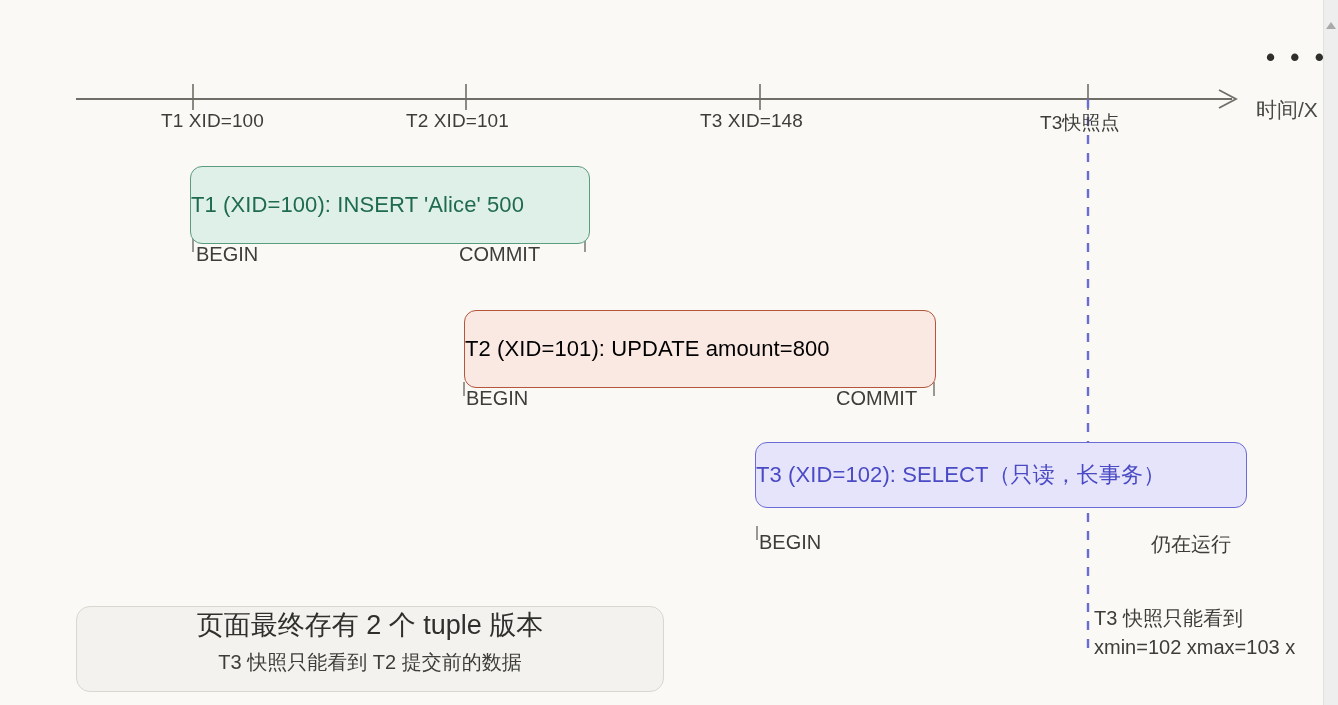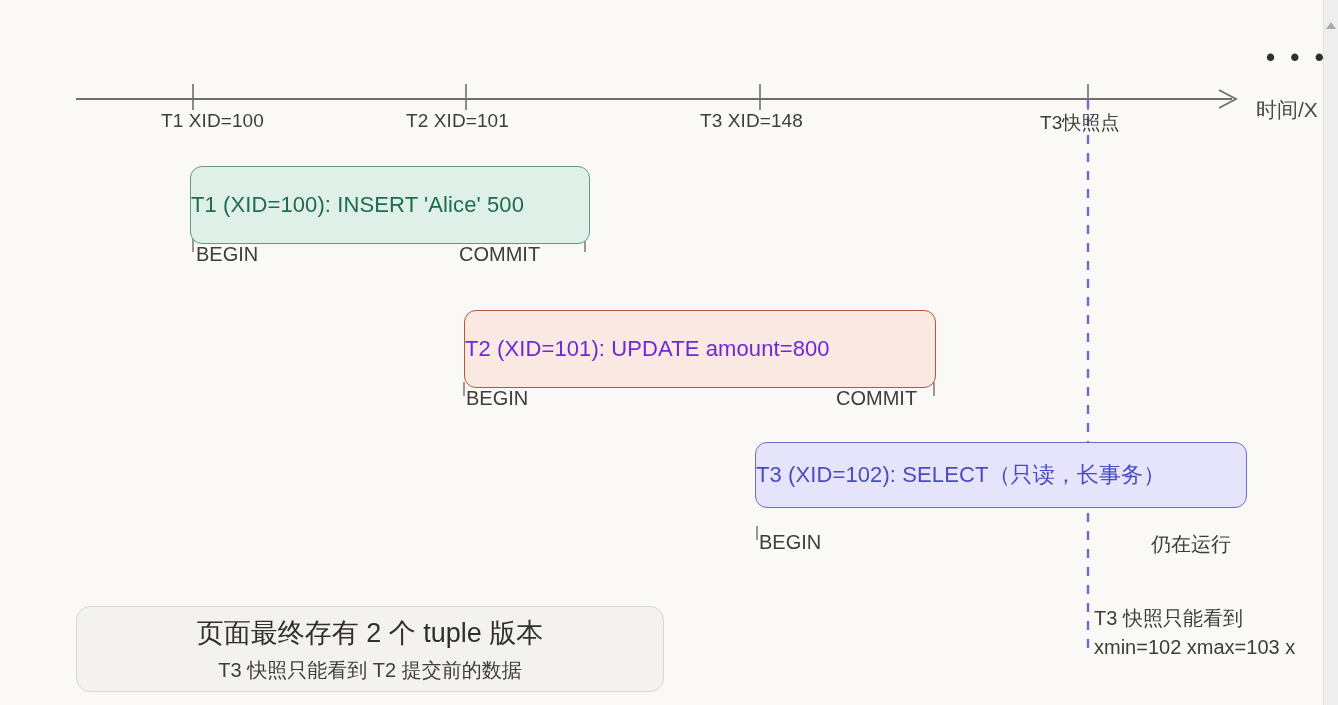--- a/index.html
+++ b/index.html
@@ -80,21 +80,20 @@
 
   
   .summary-box {
     position: absolute;
     border: 1.4px solid #d9d7cf;
     background: #f3f2ee;
     border-radius: 14px;
     display: flex;
     flex-direction: column;
     align-items: center;
-    justify-content: center;
     gap: 6px;
   }
 
   .summary-title {
     font-size: 27px;
     color: #2f2f2d;
     white-space: nowrap;
   }
 
   .summary-sub {
@@ -176,21 +175,21 @@
 
   <div class="txn-box" style="left:190px; top:166px; width:400px; height:78px;
               background:#dff0e8; border-color:#5b9c7f;">
     <span class="txn-text" style="color:#1f6b4f;">T1 (XID=100): INSERT 'Alice' 500</span>
   </div>
   <div class="edge-label" style="left:196px; top:243px;">BEGIN</div>
   <div class="edge-label" style="left:459px; top:243px;">COMMIT</div>
 
   <div class="txn-box" style="left:464px; top:310px; width:472px; height:78px;
               background:#fae9e3; border-color:#b5553a;">
-    <span class="txn-text" style="color:#6d28d9;">T2 (XID=101): UPDATE amount=800</span>
+    <span class="txn-text" style="color:#000000;">T2 (XID=101): UPDATE amount=800</span>
   </div>
   <div class="edge-label" style="left:466px; top:387px;">BEGIN</div>
   <div class="edge-label" style="left:836px; top:387px;">COMMIT</div>
 
   <div class="txn-box" style="left:755px; top:442px; width:492px; height:66px;
               background:#e6e4fa; border-color:#6b6bd6;">
     <span class="txn-text" style="color:#4a4ac4;">T3 (XID=102): SELECT（只读，长事务）</span>
   </div>
   <div class="edge-label" style="left:759px; top:531px;">BEGIN</div>
   <div class="edge-label" style="left:1151px; top:531px;">仍在运行</div>

